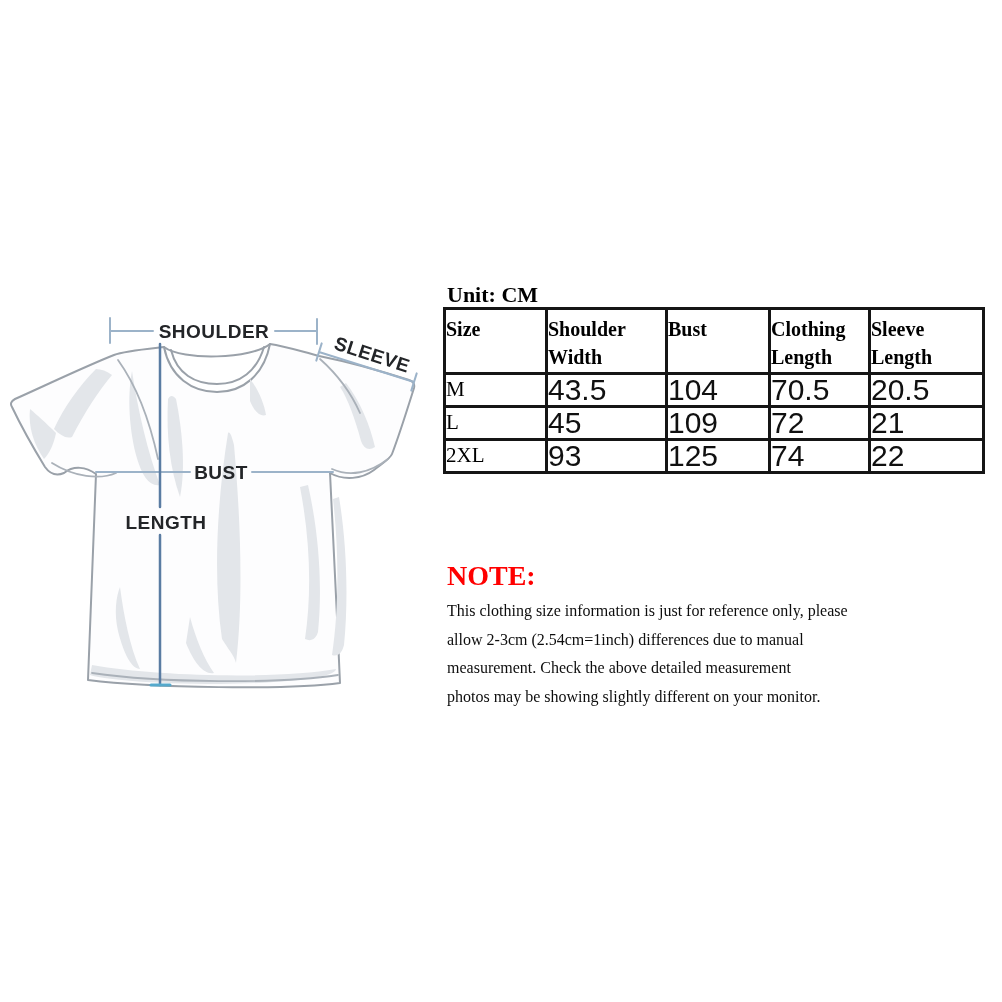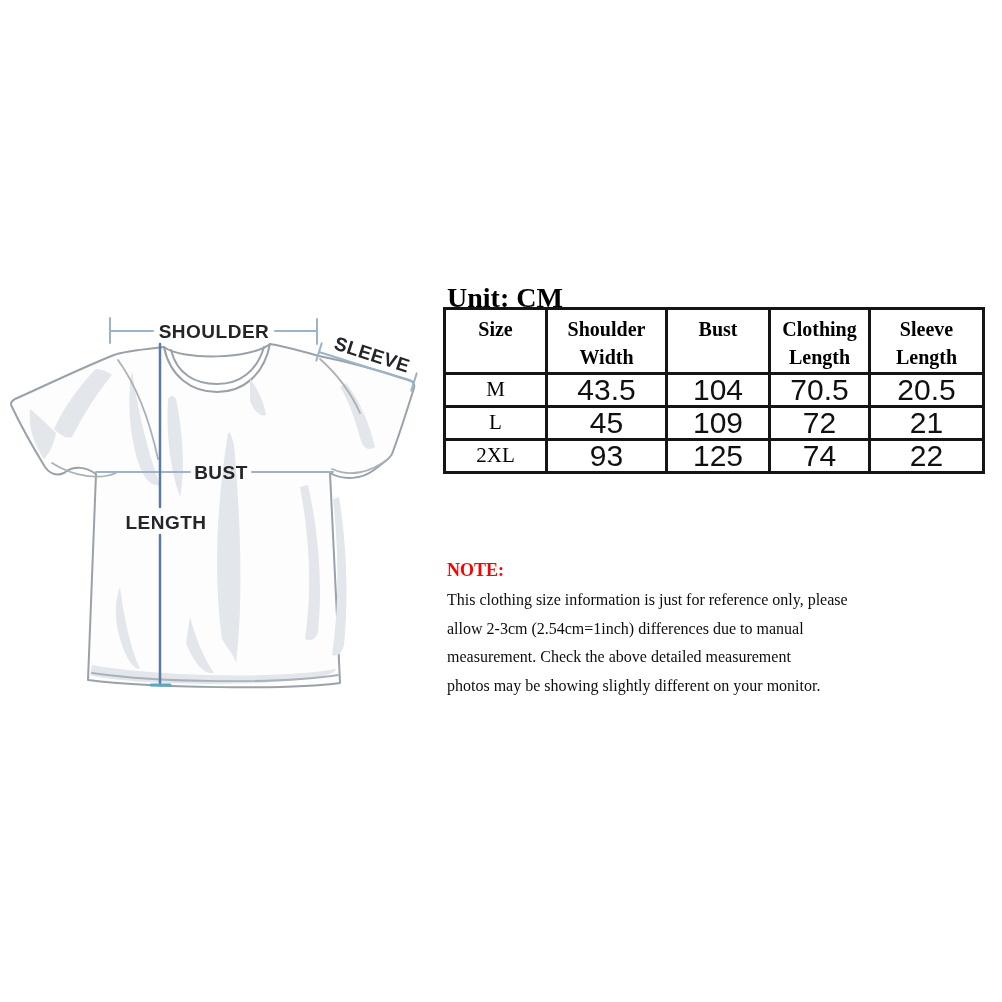--- a/index.html
+++ b/index.html
@@ -27,33 +27,33 @@
     letter-spacing: 0.5px;
     fill: #232528;
   }
 
   
   #unit-label {
     position: absolute;
     left: 447px; top: 282px;
     font-family: "Liberation Serif", serif;
     font-weight: 700;
-    font-size: 28px;
+    font-size: 22px;
     color: #000000;
   }
   #size-table {
     position: absolute;
     left: 443px; top: 307px;
     border-collapse: collapse;
     table-layout: fixed;
     width: 539px;
   }
   #size-table th, #size-table td {
     border: 3px solid #151515;
-    text-align: center;
+    text-align: left;
     overflow: hidden;
   }
   #size-table th {
     height: 63px;
     vertical-align: top;
     padding-top: 5px;
     font-family: "Liberation Serif", serif;
     font-weight: 700;
     font-size: 20px;
     line-height: 1.42;
@@ -77,21 +77,21 @@
 
   
   #note {
     position: absolute;
     left: 447px; top: 560px;
     width: 545px;
   }
   #note-title {
     font-family: "Liberation Serif", serif;
     font-weight: 700;
-    font-size: 18px;
+    font-size: 28px;
     color: #ff0000;
     margin-bottom: 5px;
   }
   .note-line {
     font-family: "Liberation Serif", serif;
     font-size: 16px;
     line-height: 28.5px;
     color: #0d0d0d;
   }
 </style>

